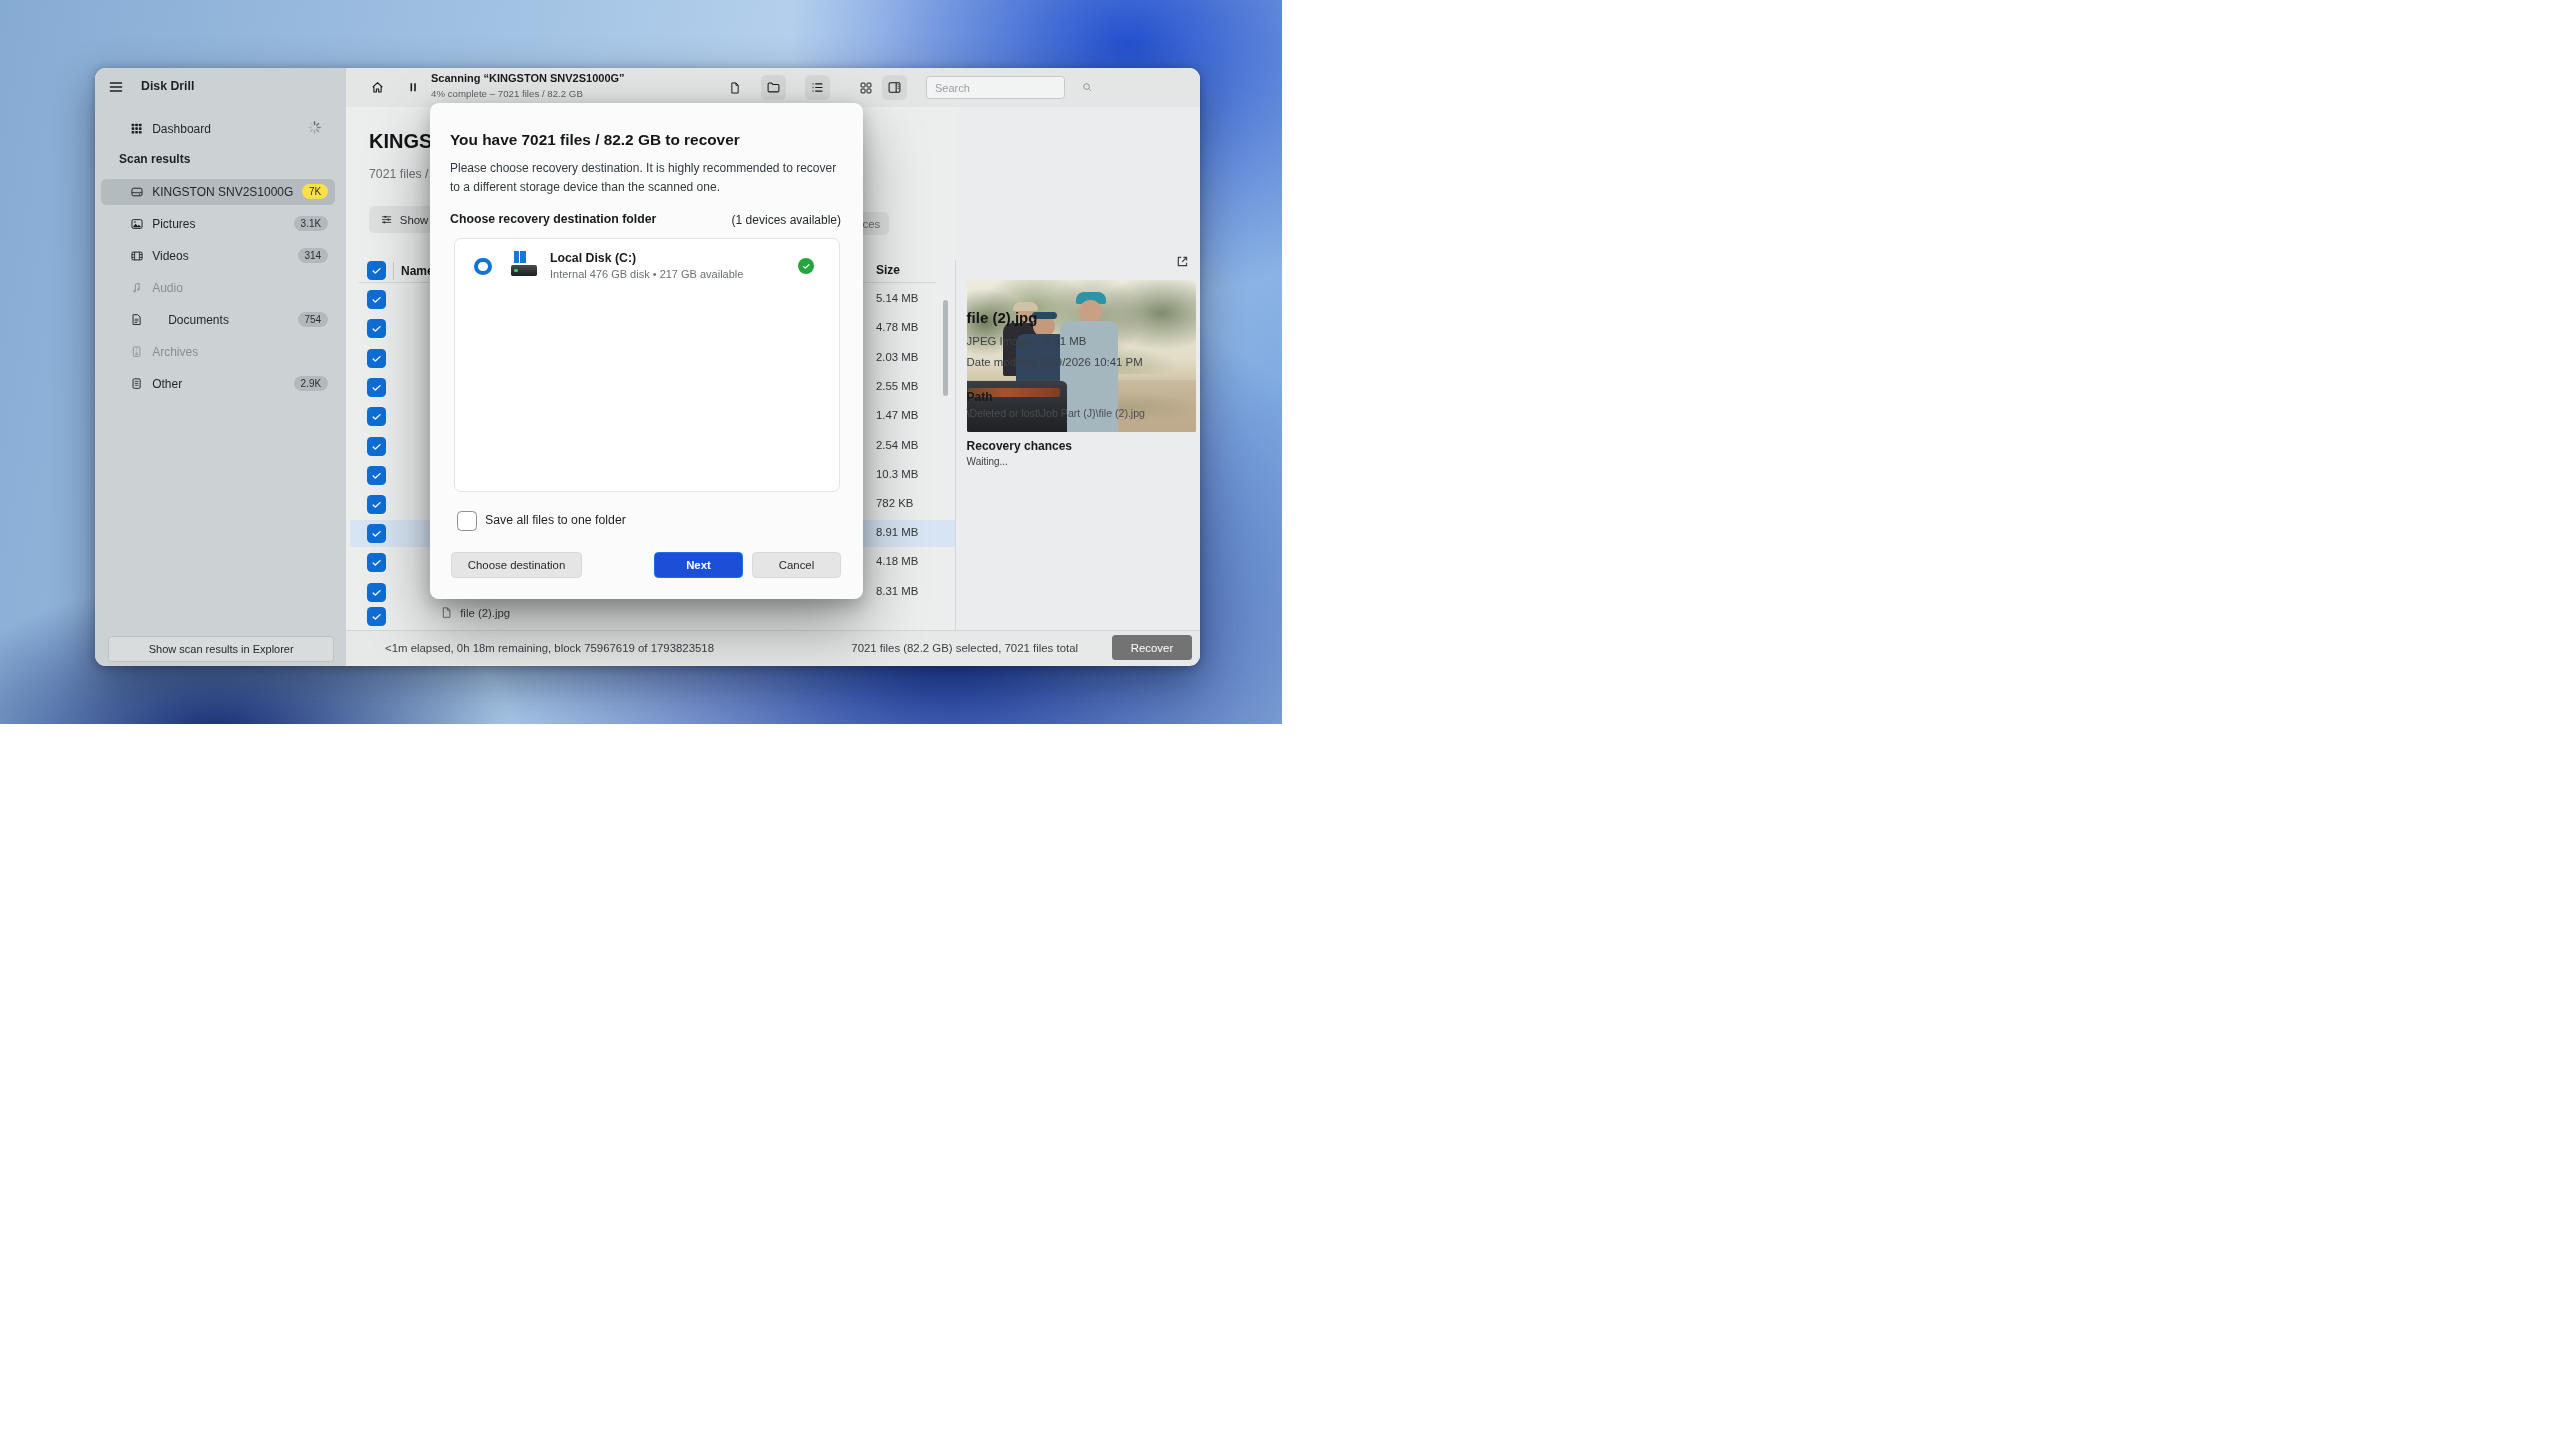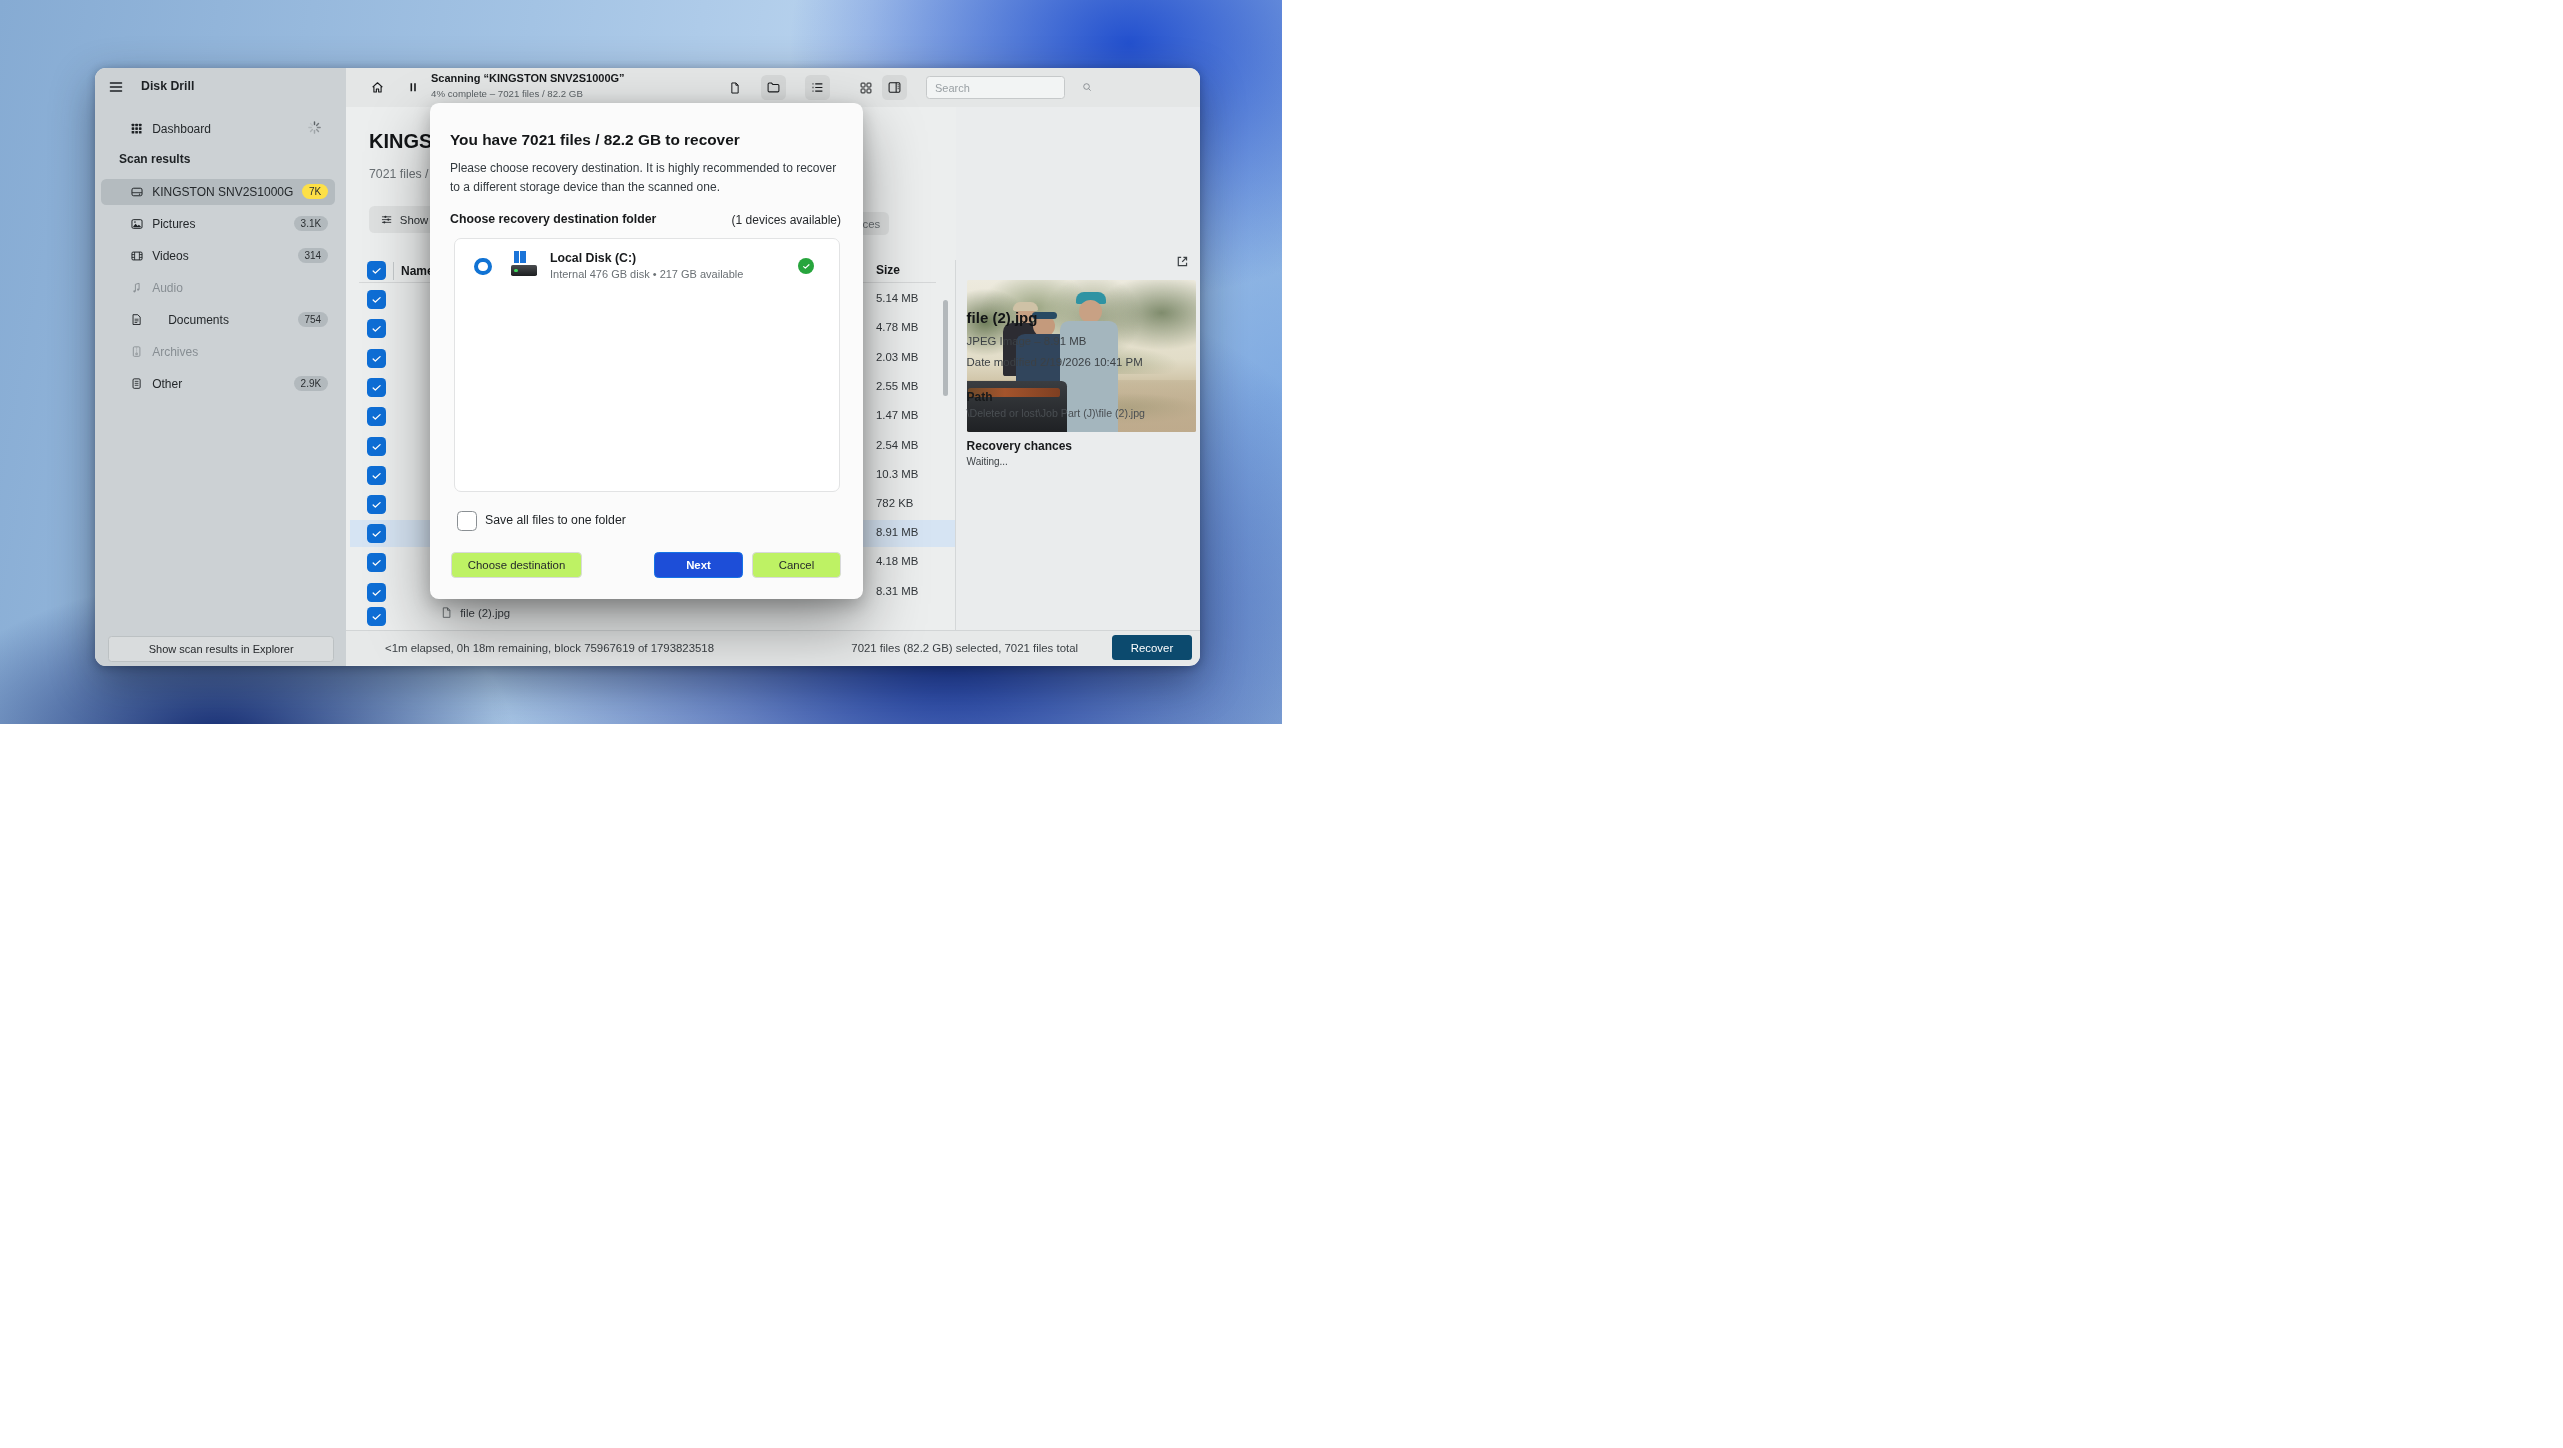--- a/index.html
+++ b/index.html
@@ -94,21 +94,21 @@
   .cap { position:absolute; border-radius:8px 8px 1.8px 1.8px; }
   .ph-grill { position:absolute; left:-5.3px; bottom:0; width:106px; height:51px;
     background:linear-gradient(#3a3d41,#1f2124); border-radius:5.3px 5.3px 0 0; }
   .ph-grill::before { content:""; position:absolute; left:7px; top:7px; width:92px; height:8.8px;
     background:linear-gradient(90deg,#6e4a2a,#a4542c 40%,#7e3f22); border-radius:2.6px; }
 
   
   .statusbar { position:absolute; left:251px; top:562px; width:854px; height:35px; background:#e7e9e9; border-top:0.9px solid #d2d5d6; }
   .status-left { position:absolute; left:39px; top:10.6px; font-size:11.4px; color:#3c4145; }
   .status-right { position:absolute; right:122px; top:10.6px; font-size:11.4px; color:#3c4145; }
-  .recover-btn { position:absolute; right:8px; top:4.4px; width:80px; height:25px; background:#0c4a6e;
+  .recover-btn { position:absolute; right:8px; top:4.4px; width:80px; height:25px; background:#737373;
     border:none; border-radius:3.5px; color:#fff; font-size:11.4px; font-family:inherit; cursor:pointer; }
 
   
   .modal { position:absolute; left:335px; top:35px; width:433px; height:496px; background:#fbfbfb;
     border-radius:8.8px; box-shadow:0 26.4px 62px rgba(0,0,0,.38), 0 5.3px 17.6px rgba(0,0,0,.22); }
   .modal-title { position:absolute; left:20px; top:28px; font-size:15.4px; font-weight:bold; color:#141618; }
   .modal-body { position:absolute; left:20px; top:56px; width:398px; font-size:12px; line-height:1.55; color:#333a3f; }
   .dest-label { position:absolute; left:20px; top:109px; font-size:12.3px; font-weight:bold; color:#17191b; }
   .dest-count { position:absolute; right:22px; top:110px; font-size:12px; color:#26292c; }
   .device-box { position:absolute; left:24px; top:135px; width:386px; height:254px; background:#fff;
@@ -123,21 +123,21 @@
     border-radius:50%; background:#3fd65a; }
   .device-name { position:absolute; left:95px; top:12.3px; font-size:12.3px; font-weight:bold; color:#17191b; }
   .device-sub { position:absolute; left:95px; top:29px; font-size:11px; color:#6a7074; }
   .ok-badge { position:absolute; right:25px; top:19.4px; width:16px; height:16px; border-radius:50%;
     background:#27a53d; display:flex; align-items:center; justify-content:center; }
   .save-check { position:absolute; left:27px; top:408px; width:20px; height:20px; border-radius:4.4px;
     border:1.3px solid #8a8f93; background:#fff; cursor:pointer; }
   .save-label { position:absolute; left:55px; top:410px; font-size:12.3px; color:#1d2124; }
   .dlg-btn { position:absolute; top:449px; height:26.4px; border-radius:4.4px; font-size:11.4px; font-family:inherit;
     display:flex; align-items:center; justify-content:center; cursor:pointer;
-    background:#bef264; border:0.9px solid #d8d9da; color:#26292c; }
+    background:#e5e5e5; border:0.9px solid #d8d9da; color:#26292c; }
   .dlg-btn.primary { background:#1d4ed8; border:0.9px solid #1473e6; color:#fff;font-weight:bold; }
 </style>
 </head>
 <body>
 
 <div class="desktop">
 
   <div class="window">
 
     <aside class="sidebar">

